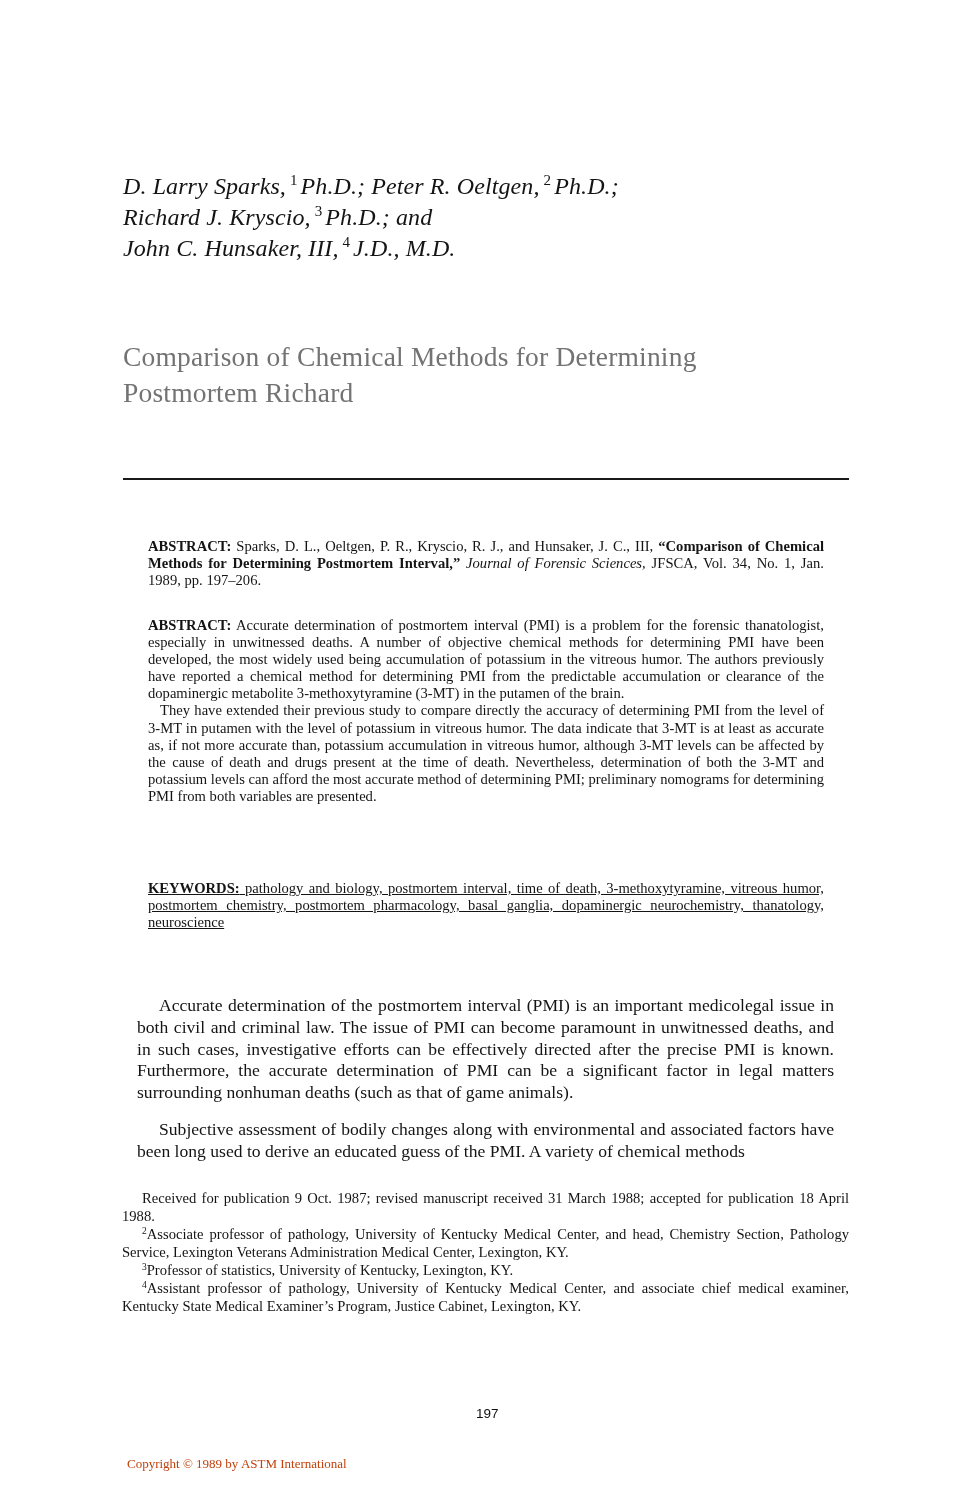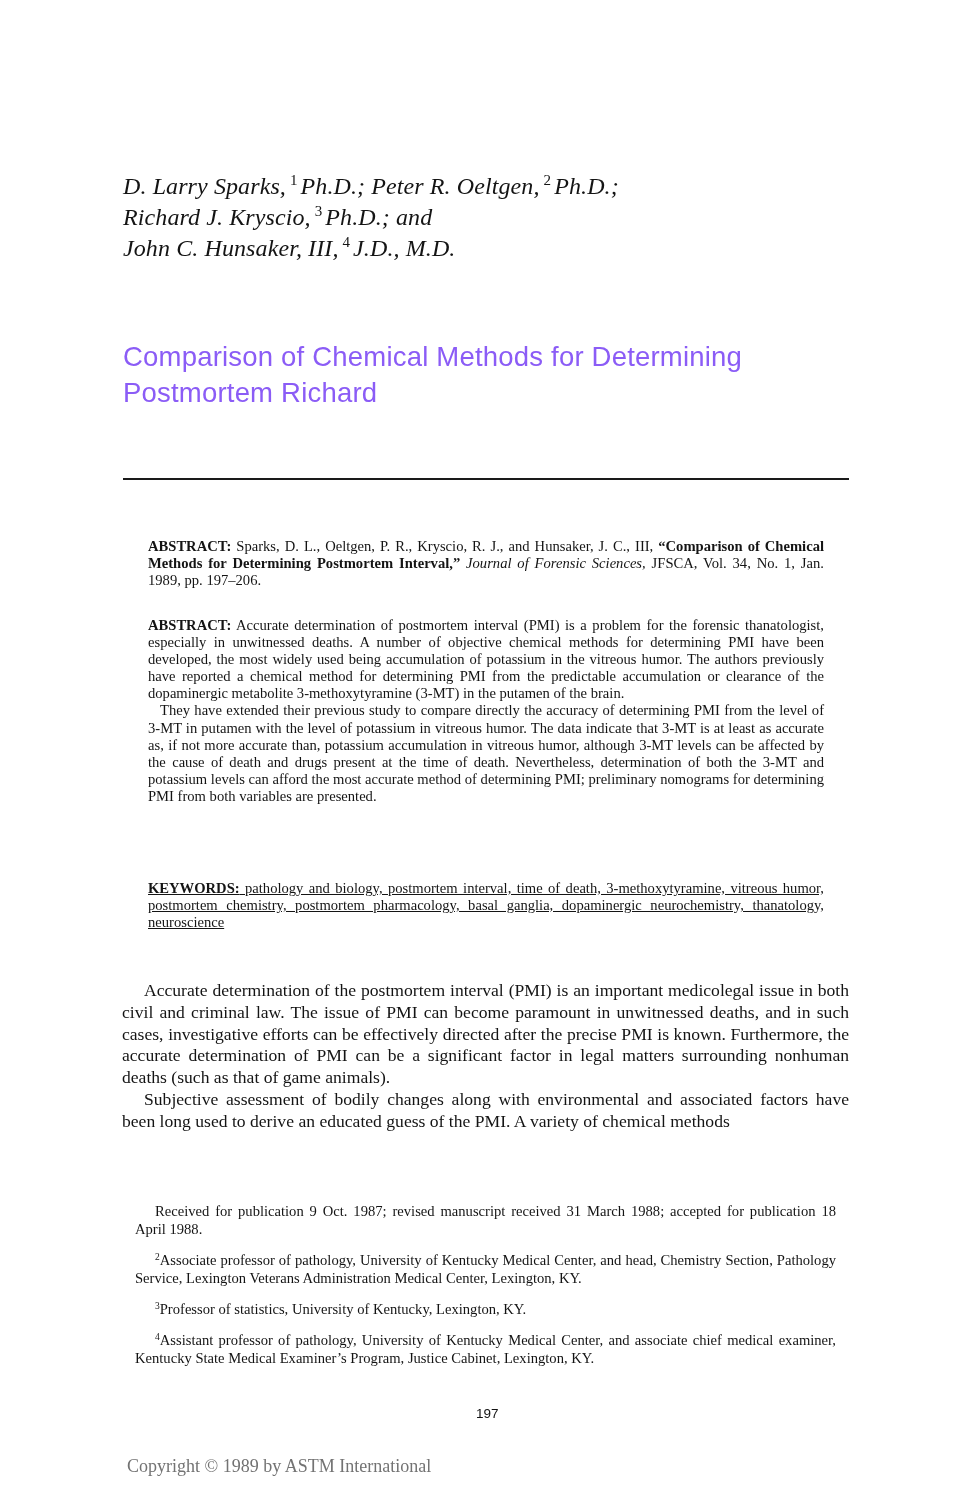--- a/index.html
+++ b/index.html
@@ -31,25 +31,25 @@
       font-style: normal;
       vertical-align: 9px;
       line-height: 0;
       margin: 0 3px 0 4px;
     }
     .title {
       position: absolute;
       left: 123px;
       top: 339px;
       width: 740px;
-      font-family: Liberation Sans, sans-serif;
+      font-family: Liberation Serif, serif;
       font-size: 27.5px;
       line-height: 36px;
       letter-spacing: 0.2px;
-      color: #8b5cf6;
+      color: #737373;
     }
     .title-rule {
       position: absolute;
       left: 123px;
       top: 478px;
       width: 726px;
       height: 2px;
       background: #1a1a1a;
     }
     .abstract-block {
@@ -75,55 +75,55 @@
     .body-text {
       position: absolute;
       left: 122px;
       top: 980px;
       width: 727px;
       font-size: 17.6px;
       line-height: 21.8px;
       text-align: justify;
     }
     .body-text p {
-      margin: 0;
+      margin: 15px;
       text-indent: 22px;
     }
     .footnotes {
       position: absolute;
       left: 122px;
       top: 1189px;
       width: 727px;
       font-size: 14.6px;
       line-height: 18px;
       text-align: justify;
     }
     .footnotes p {
-      margin: 13px;
+      margin: 0;
       text-indent: 20px;
     }
     .footnotes sup {
       font-size: 9.5px;
       vertical-align: 5px;
       line-height: 0;
     }
     .page-number {
       position: absolute;
       left: 476px;
       top: 1406px;
       font-family: "Liberation Sans", "DejaVu Sans", sans-serif;
       font-size: 13.5px;
       color: #111;
     }
     .copyright {
       position: absolute;
       left: 127px;
       top: 1456px;
-      font-size: 18px;
-      color: #737373;
+      font-size: 13px;
+      color: #c2410c;
     }
   </style>
 </head>
 <body>
 
 <div class="authors">
   <span class="line">
     <span>D. Larry Sparks,</span><sup>1</sup><span>Ph.D.;</span>
     <span>Peter R. Oeltgen,</span><sup>2</sup><span>Ph.D.;</span>
   </span>

